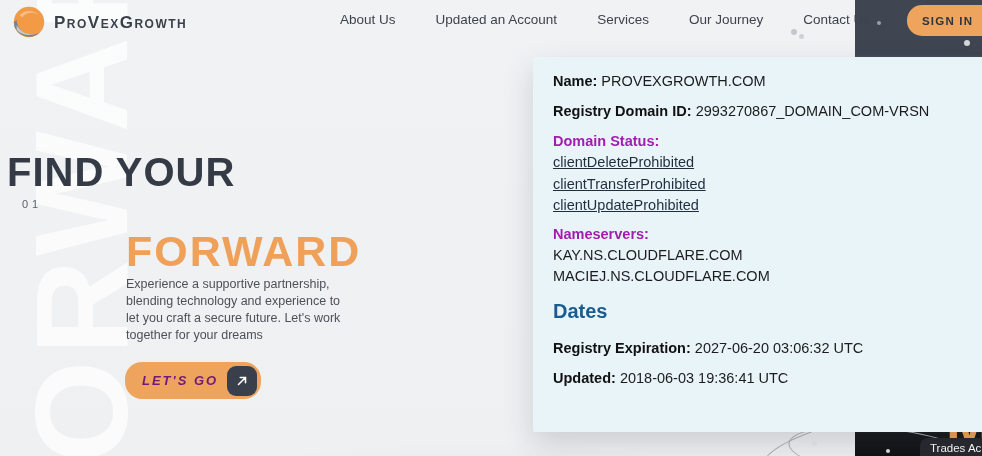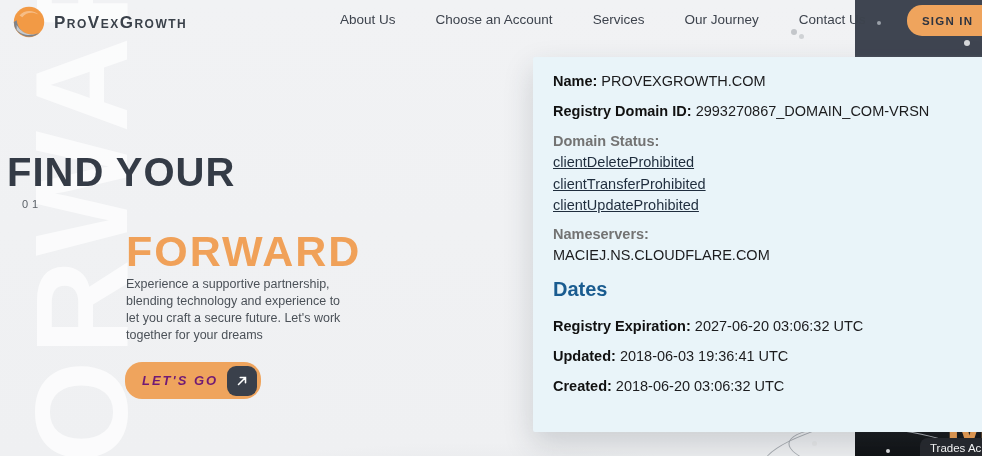--- a/index.html
+++ b/index.html
@@ -92,21 +92,21 @@
 
   
   .panel {
     position:absolute; left:533px; top:57px; width:455px; height:375px;
     background:#e9f4f9; border-radius:2px;
     box-shadow:0 12px 30px rgba(40,50,60,.18);
     padding:16px 20px; font-size:14.5px; color:#1c1c1e;
   }
   .w-row { margin-bottom:14px; }
   .w-row b { color:#111; }
-  .w-head { font-weight:bold; margin-bottom:3px; color:#737373; }
+  .w-head { font-weight:bold; margin-bottom:3px; color:#a21caf; }
   .w-links a { display:block; line-height:21.5px; color:#1f2d3d; text-decoration:underline; cursor:pointer; }
   .w-links { margin-bottom:9px; }
   .w-ns div { line-height:21.5px; }
   .w-ns { margin-bottom:12px; }
   .dates-h { font-size:20px; font-weight:bold; color:#1a5c90; margin:12px 0 17px; }
 </style>
 </head>
 <body>
 
 <div id="stage">
@@ -145,21 +145,21 @@
           <circle cx="20" cy="19" r="16" fill="#f29a45"></circle>
           <path d="M4 19 a16 16 0 0 0 27 11 c-11 6 -23 -1 -24 -13 z" fill="#7e838b"></path>
           <path d="M7 27 a16 13 0 0 0 21 4 c-8 3 -16 -1 -21 -9 z" fill="#c7cacd"></path>
           <path d="M10 12 c5 -6 15 -6 20 -1 c-7 -3 -13 -2 -17 3 z" fill="#ffffff" opacity="0.35"></path>
         </svg>
       </span>
       <span class="brand">ProVexGrowth</span>
     </div>
     <nav class="nav">
       <a>About Us</a>
-      <a>Choose an Account</a>
+      <a>Updated an Account</a>
       <a>Services</a>
       <a>Our Journey</a>
       <a>Contact Us</a>
     </nav>
     <button class="signin">SIGN IN</button>
   </div>
 
   <div class="hero-line hl1">FIND YOUR</div>
   <div class="hero-index">01</div>
   <div class="hero-line hl3">FORWARD</div>
@@ -183,30 +183,27 @@
       <span>2993270867_DOMAIN_COM-VRSN</span>
     </div>
     <div class="w-head">Domain Status:</div>
     <div class="w-links">
       <a>clientDeleteProhibited</a>
       <a>clientTransferProhibited</a>
       <a>clientUpdateProhibited</a>
     </div>
     <div class="w-head">Nameservers:</div>
     <div class="w-ns">
+      <div>KAY.NS.CLOUDFLARE.COM</div>
       <div>MACIEJ.NS.CLOUDFLARE.COM</div>
     </div>
     <div class="dates-h">Dates</div>
     <div class="w-row">
       <b>Registry Expiration:</b>
       <span>2027-06-20 03:06:32 UTC</span>
     </div>
     <div class="w-row">
       <b>Updated:</b>
       <span>2018-06-03 19:36:41 UTC</span>
     </div>
-    <div class="w-row">
-      <b>Created:</b>
-      <span>2018-06-20 03:06:32 UTC</span>
-    </div>
   </div>
 
 </div>
 
 </body></html>

